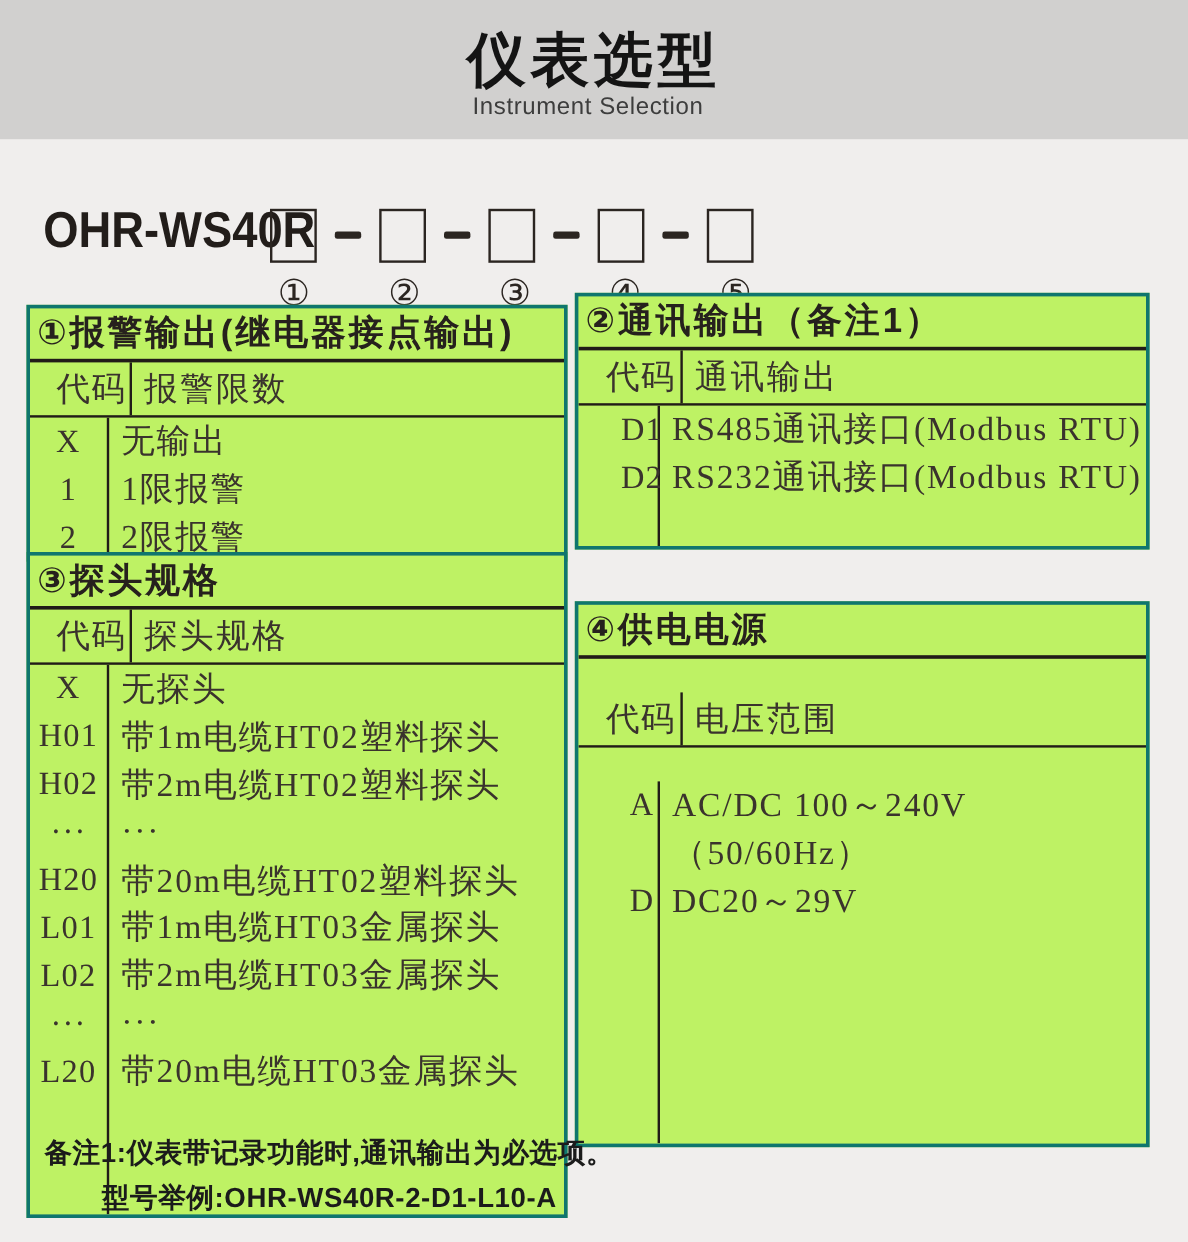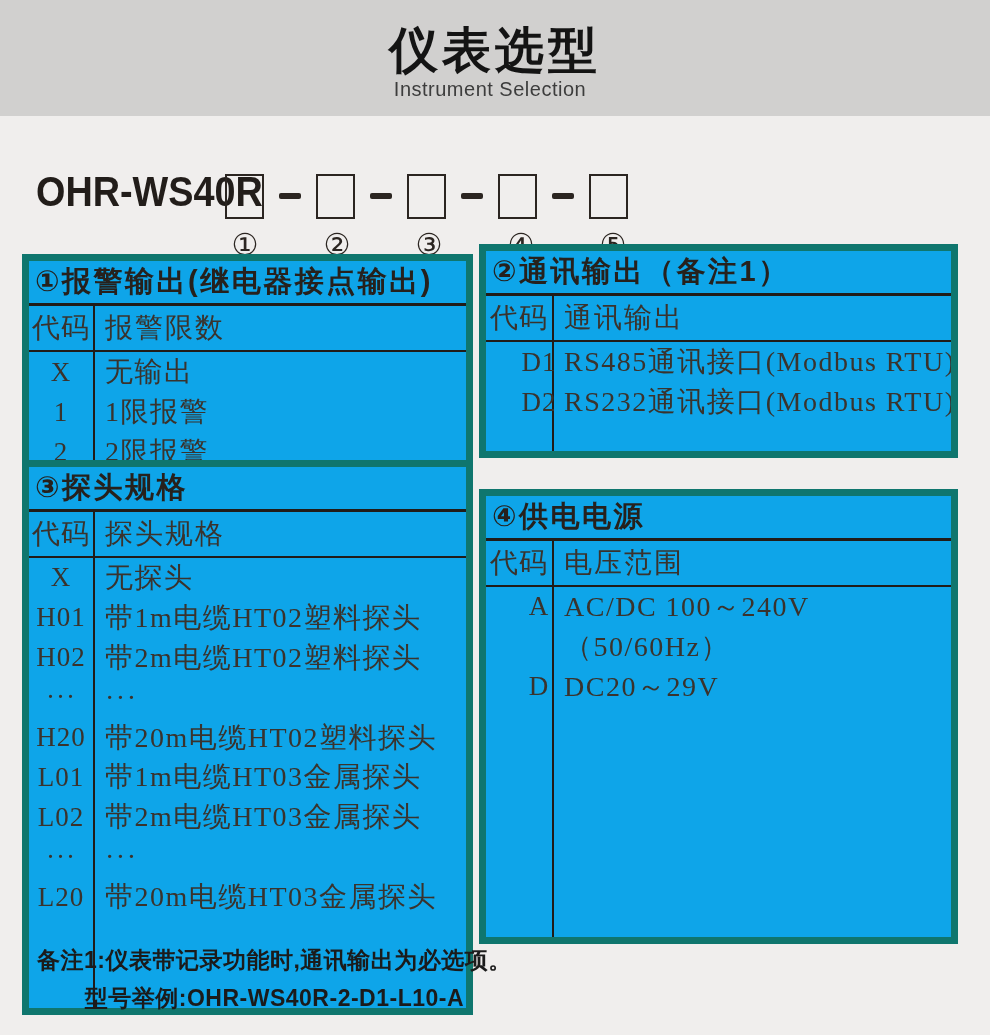--- a/index.html
+++ b/index.html
@@ -36,33 +36,33 @@
   .model-circles{
     position:absolute;left:225px;top:228px;height:34px;
     display:flex;column-gap:52px;
   }
   .slot-num{
     width:40px;text-align:center;font-family:"DejaVu Sans",sans-serif;
     font-size:30px;color:#2b2521;line-height:34px;
   }
   
   .tbl{
-    position:absolute;background:#0ea5e9;border:7px solid #0f766e;
+    position:absolute;background:#bef264;border:3px solid #0f766e;
     display:flex;flex-direction:column;box-sizing:border-box;overflow:hidden;
   }
   .t1{left:22px;top:254px;width:451px;height:214px;--rh:40px;}
   .t2{left:479px;top:244px;width:479px;height:214px;--rh:40px;}
   .t3{left:22px;top:460px;width:451px;height:555px;--rh:39.9px;}
-  .t4{left:479px;top:489px;width:479px;height:455px;--rh:39.9px;}
+  .t4{left:479px;top:501px;width:479px;height:455px;gap:28px;--rh:39.9px;}
   .tbl-title{
     height:42px;flex:0 0 auto;border-bottom:3px solid #211c18;
     display:flex;align-items:center;padding-left:6px;
     font-size:29px;font-weight:600;letter-spacing:2.5px;color:#26211d;white-space:nowrap;
   }
-  .tbl-sub{height:44px;flex:0 0 auto;border-bottom:2px solid #211c18;display:flex;}
+  .tbl-sub{height:44px;flex:0 0 auto;border-bottom:2px solid #211c18;display:flex;padding-left:19px;}
   .serif, .tbl-sub, .tbl-body{
     font-family:"Liberation Serif","DejaVu Serif",serif;color:#3a332d;
   }
   .sub-code{
     width:66px;flex:0 0 auto;border-right:2px solid #211c18;box-sizing:border-box;
     display:flex;align-items:center;justify-content:center;
     font-size:28px;letter-spacing:1px;white-space:nowrap;
   }
   .t2 .sub-code,.t4 .sub-code{width:68px;}
   .sub-desc{

